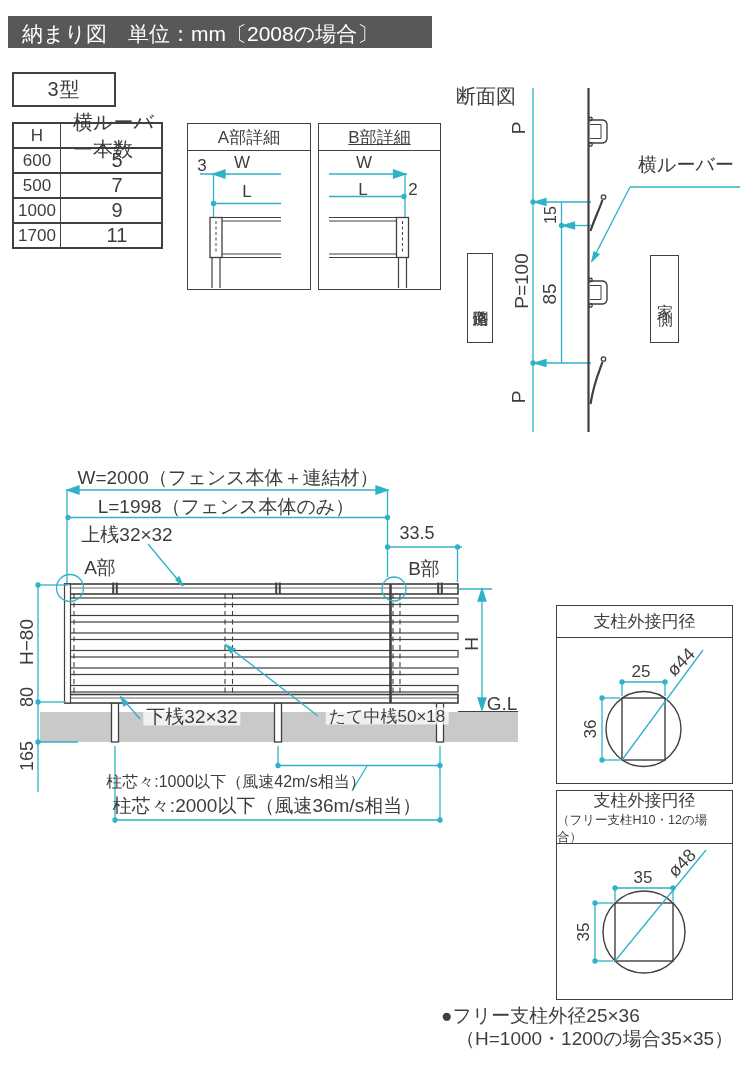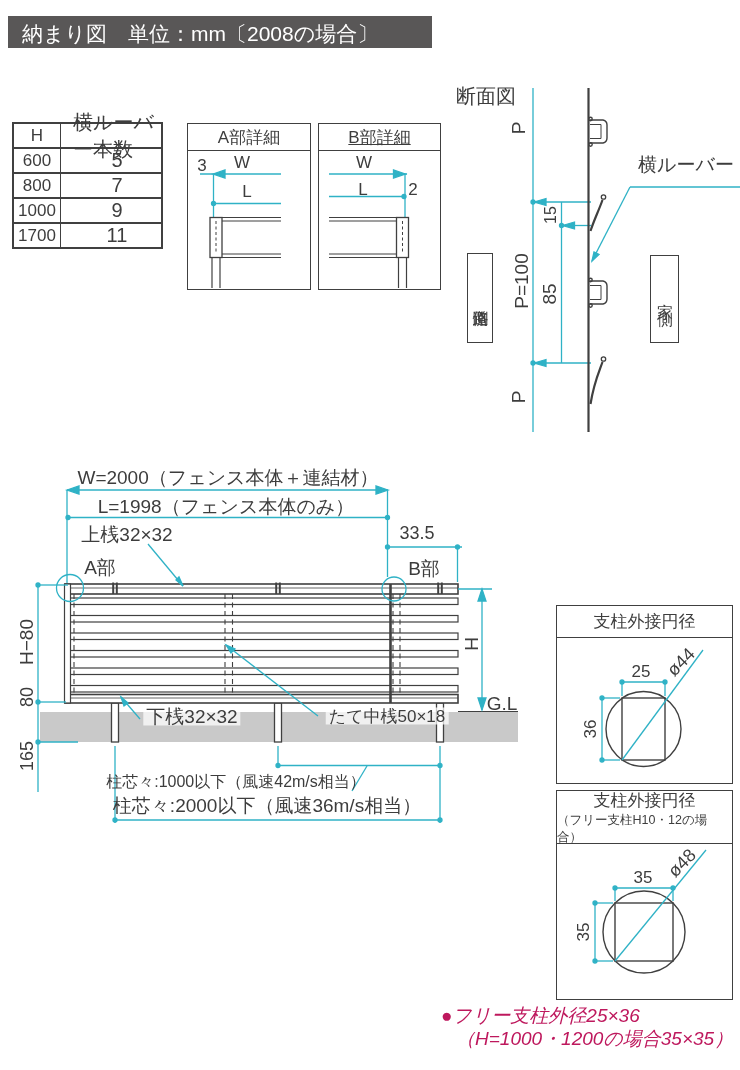--- a/index.html
+++ b/index.html
@@ -1,21 +1,21 @@
 <!DOCTYPE html>
 <html><head>
 <meta charset="utf-8">
 <style>
   html,body{margin:0;padding:0;background:#ffffff;}
   #canvas{position:relative;width:740px;height:1070px;background:#ffffff;overflow:hidden;
           font-family:"Liberation Sans",sans-serif;color:#3d3d3d;}
   svg{position:absolute;left:0;top:0;}
   .lbl{position:absolute;white-space:nowrap;line-height:1;color:#3d3d3d;
        transform:translate(-50%,-50%);}
-  .lblL{position:absolute;white-space:nowrap;line-height:1;color:#be185d;font-style:italic;}
+  .lblL{position:absolute;white-space:nowrap;line-height:1;color:#404040;}
   .rot{transform:translate(-50%,-50%) rotate(-90deg);}
   .rot45{transform:translate(-50%,-50%) rotate(-45deg);}
   .bgw{background:rgba(255,255,255,0.72);padding:0 3px;}
   .f13{font-size:12.5px;} .f16{font-size:16px;} .f17{font-size:17px;}
   .f18{font-size:18px;} .f19{font-size:19px;} .f20{font-size:20px;margin-top:16px;}
   .hdr{position:absolute;left:8px;top:16px;width:410px;height:32px;background:#595757;
        color:#ffffff;display:flex;align-items:flex-end;padding-left:14px;font-size:21px;}
   .typebox{position:absolute;left:12px;top:72px;width:100px;height:31px;border:2px solid #404040;
        display:flex;align-items:center;justify-content:center;font-size:20px;letter-spacing:1px;}
   .tbl{position:absolute;left:12px;top:122px;width:147px;border:2px solid #404040;}
@@ -256,32 +256,33 @@
           <line x1="595" y1="961" x2="613" y2="961"></line>
       <line x1="615" y1="961" x2="706" y2="850"></line>
     </g>
   </g>
 </svg>
 
   <div class="hdr">
     <span>納まり図　単位：mm〔2008の場合〕</span>
   </div>
 
+  <div class="typebox">3型</div>
 
   <div class="tbl">
     <div class="trow">
       <div class="tc1">H</div>
       <div class="tc2">横ルーバー本数</div>
     </div>
     <div class="trow">
       <div class="tc1">600</div>
       <div class="tc2">5</div>
     </div>
     <div class="trow">
-      <div class="tc1">800</div>
+      <div class="tc1">500</div>
       <div class="tc2">7</div>
     </div>
     <div class="trow">
       <div class="tc1">1000</div>
       <div class="tc2">9</div>
     </div>
     <div class="trow">
       <div class="tc1">1700</div>
       <div class="tc2">11</div>
     </div>

